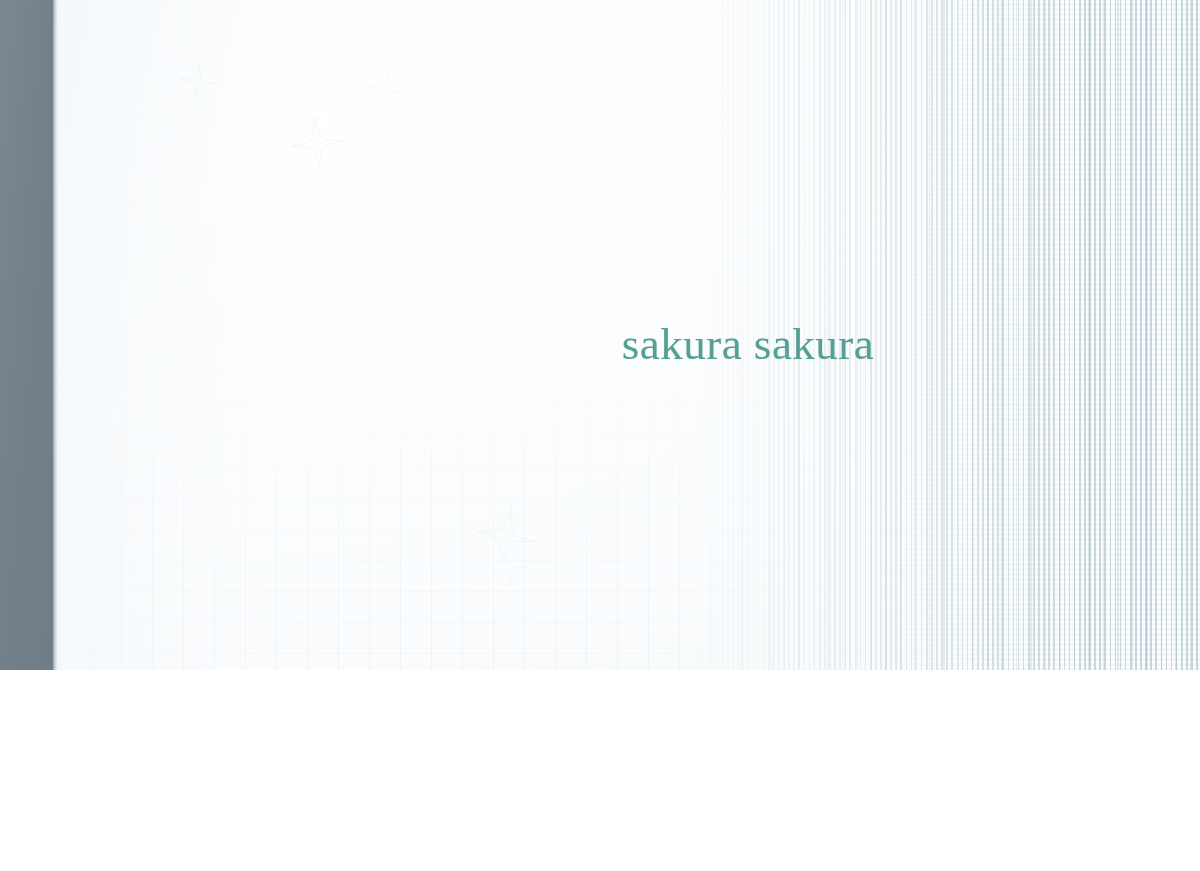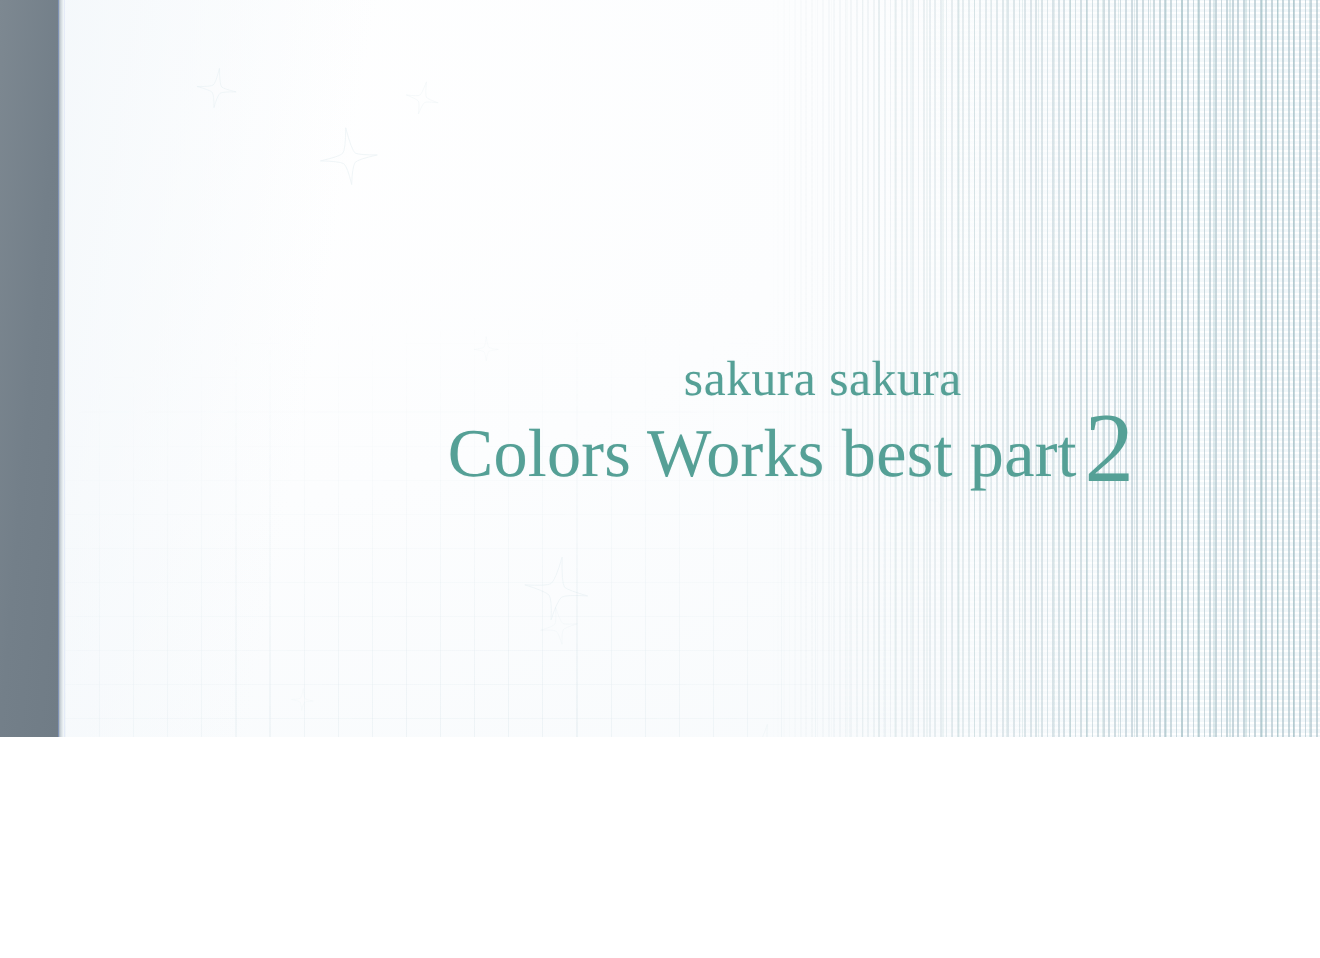--- a/index.html
+++ b/index.html
@@ -9,21 +9,21 @@
   body {
     width: 1200px; height: 871px;
     overflow: hidden;
     font-family: "Liberation Sans", sans-serif;
   }
 
   
   #scan {
     position: relative;
     width: 1200px; height: 670px;
-    background: #1d4ed8;
+    background: #701a75;
     overflow: hidden;
   }
 
   
   .scan-band {
     position: absolute; left: 0; top: 0;
     width: 53px; height: 871px;
     background: linear-gradient(95deg, #7d8891 0%, #737f89 45%, #6f7b85 100%);
   }
   .scan-band-edge {
@@ -406,23 +406,20 @@
             <path d="M50 0 Q56 40 62 46 Q70 50 100 53 Q66 57 60 62 Q54 70 50 100 Q46 68 40 62 Q32 57 0 53 Q34 49 40 44 Q46 38 50 0 Z" fill="#ffffff" stroke="#bcd4dc" stroke-width="1.4"></path>
           </svg>
         </div>
       </div>
 
     <div class="moire"></div>
     <div class="moire-2"></div>
 
     <div class="title-block">
       <div class="title-line1">sakura sakura</div>
-      <div class="title-line2">
-        <span>Colors Works best part</span><span class="title-part-num">2</span>
-      </div>
     </div>
 
     <div class="bottom-strip">
 
       <div class="logo-fes">
         <div class="fes-hill"></div>
         <div class="fes-hill2"></div>
         <div class="fes-top-row">
           <span class="fes-face"></span>
           <span class="fes-kana">さくらさくら</span>

